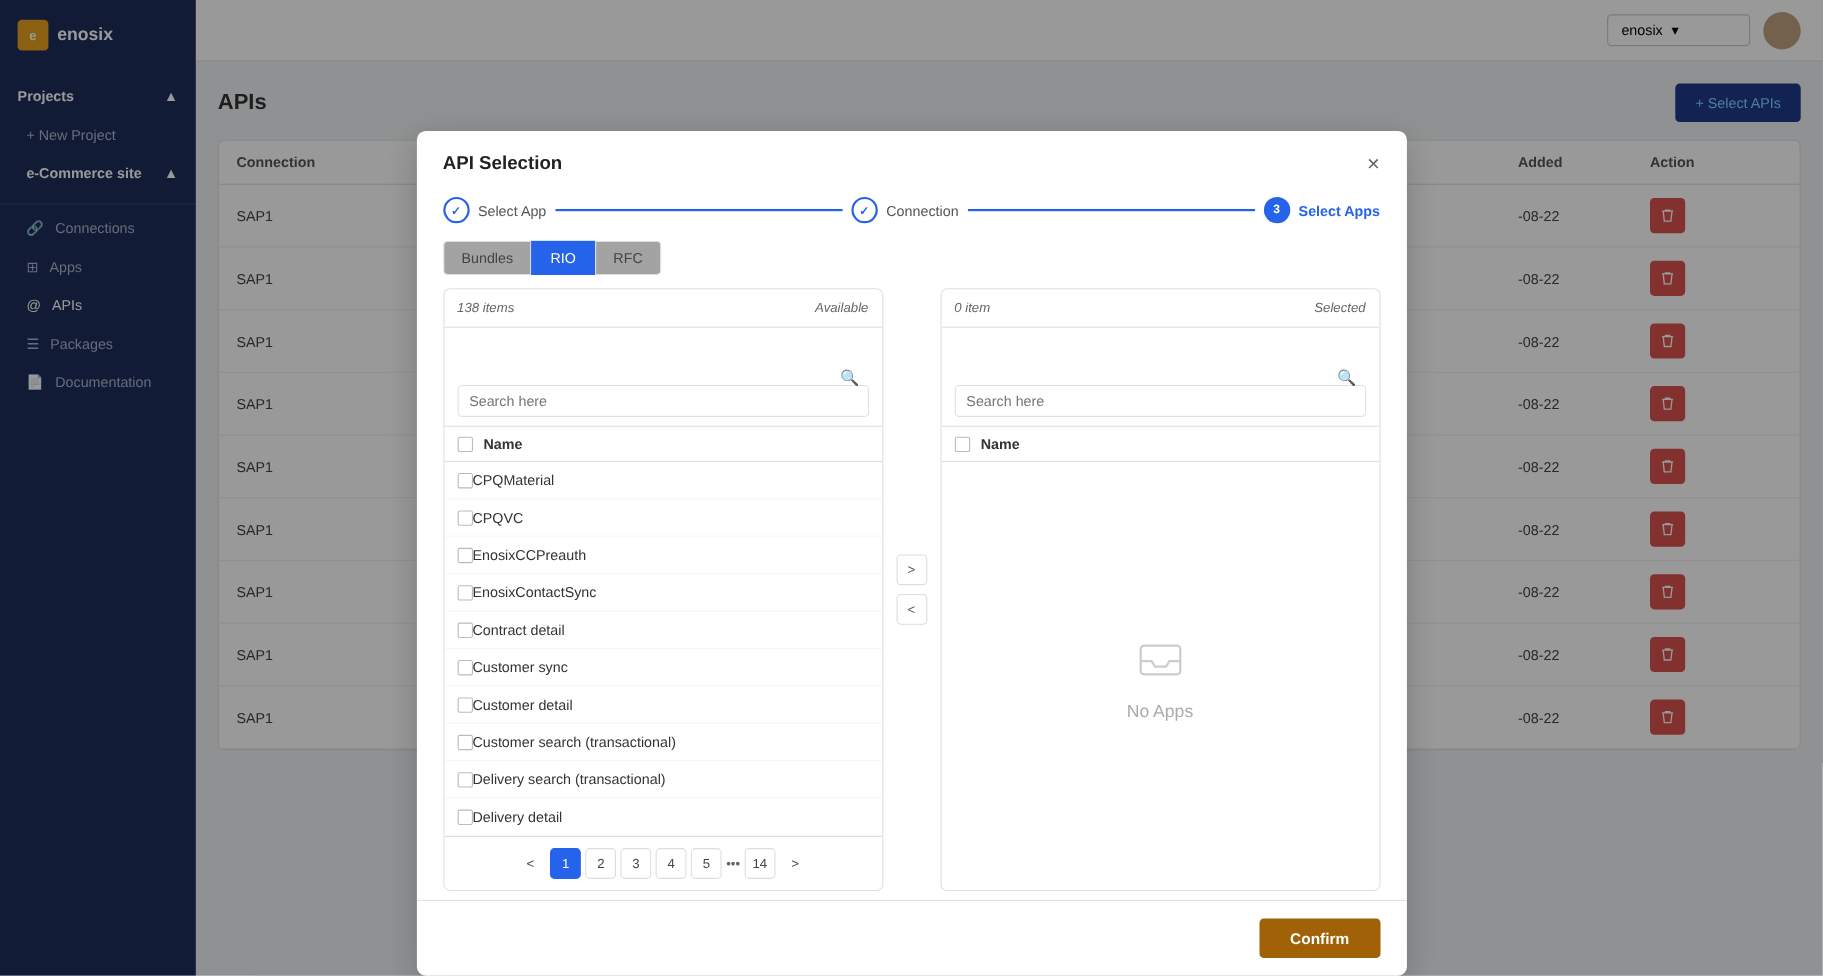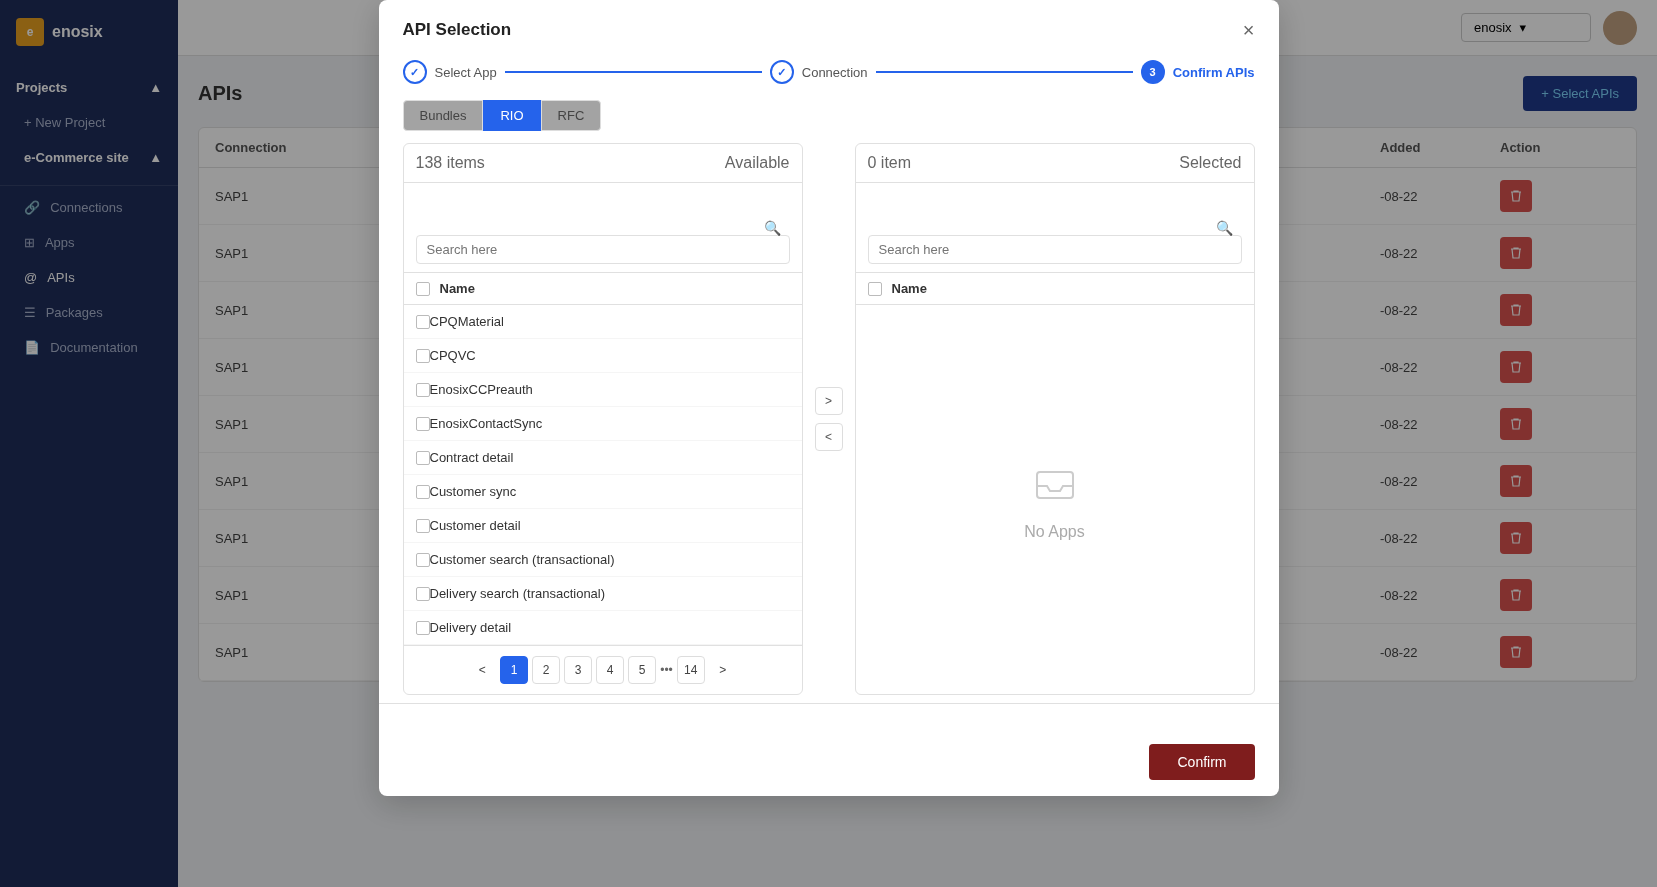--- a/index.html
+++ b/index.html
@@ -28,21 +28,21 @@
     .page-title { font-size: 20px; font-weight: 600; color: #333; }
     .select-apis-btn { background: #1e3a8a; color: #7dd3fc; border: none; border-radius: 4px; padding: 10px 18px; font-size: 13px; cursor: pointer; display: flex; align-items: center; gap: 6px; }
 
     
     .table-wrapper { background: #fff; border-radius: 6px; border: 1px solid #e0e0e0; }
     .table-row-header { display: grid; grid-template-columns: 1fr 120px 120px; padding: 12px 16px; border-bottom: 1px solid #e0e0e0; font-size: 13px; font-weight: 600; color: #555; }
     .table-row { display: grid; grid-template-columns: 1fr 120px 120px; padding: 12px 16px; border-bottom: 1px solid #f0f0f0; font-size: 13px; color: #444; align-items: center; }
     .delete-btn { background: #d9534f; color: #fff; border: none; border-radius: 4px; width: 32px; height: 32px; cursor: pointer; display: flex; align-items: center; justify-content: center; }
 
     
-    .overlay { position: fixed; inset: 0; background: rgba(0,0,0,0.4); display: flex; align-items: flex-start; justify-content: center; z-index: 100; }
+    .overlay { position: fixed; inset: 0; background: rgba(0,0,0,0.4); display: flex; align-items: flex-end; justify-content: center; z-index: 100; }
     .modal { background: #fff; border-radius: 8px; width: 900px; max-height: 840px; display: flex; flex-direction: column; box-shadow: 0 8px 32px rgba(0,0,0,0.2); }
     .modal-header { display: flex; align-items: center; justify-content: space-between; padding: 20px 24px 0; }
     .modal-title { font-size: 17px; font-weight: 600; color: #222; }
     .modal-close { background: none; border: none; font-size: 20px; cursor: pointer; color: #666; line-height: 1; }
 
     
     .stepper { display: flex; align-items: center; padding: 20px 24px 16px; gap: 0; }
     .step { display: flex; align-items: center; gap: 8px; }
     .step-circle { width: 24px; height: 24px; border-radius: 50%; display: flex; align-items: center; justify-content: center; font-size: 11px; font-weight: 600; flex-shrink: 0; }
     .step-circle.done { border: 2px solid #2563eb; color: #2563eb; background: #fff; }
@@ -55,21 +55,21 @@
     
     .tab-bar { display: flex; gap: 0; padding: 0 24px 12px; }
     .tab { padding: 7px 16px; font-size: 13px; cursor: pointer; border: 1px solid #ddd; background: #a3a3a3; color: #444; }
     .tab:first-child { border-radius: 4px 0 0 4px; }
     .tab:last-child { border-radius: 0 4px 4px 0; }
     .tab.active { background: #2563eb; color: #fff; border-color: #2563eb; }
 
     
     .transfer-area { display: flex; gap: 12px; padding: 0 24px; flex: 1; min-height: 0; }
     .transfer-panel { flex: 1; border: 1px solid #e0e0e0; border-radius: 6px; display: flex; flex-direction: column; overflow: hidden; }
-    .transfer-panel-header { display: flex; justify-content: space-between; align-items: center; padding: 10px 12px; border-bottom: 1px solid #e0e0e0; font-size: 16px; color: #666; }
+    .transfer-panel-header { display: flex; justify-content: space-between; align-items: center; padding: 10px 12px; border-bottom: 1px solid #e0e0e0; font-size: 12px; color: #666; font-style: italic; }
     .transfer-search { padding: 8px 12px; border-bottom: 1px solid #e0e0e0; position: relative; }
     .transfer-search input { width: 100%; border: 1px solid #e0e0e0; border-radius: 4px; padding: 6px 30px 6px 10px; font-size: 13px; outline: none; color: #888; margin-top: 44px; }
     .transfer-search-icon { position: absolute; right: 20px; top: 50%; transform: translateY(-50%); color: #999; font-size: 14px; }
     .transfer-col-header { display: flex; align-items: center; gap: 10px; padding: 8px 12px; border-bottom: 1px solid #e0e0e0; font-size: 13px; font-weight: 600; color: #333; }
     .transfer-list { flex: 1; overflow-y: auto; }
     .transfer-item { display: flex; align-items: center; padding: 9px 12px; border-bottom: 1px solid #f5f5f5; font-size: 13px; color: #333; }
     .transfer-checkbox { width: 14px; height: 14px; border: 1.5px solid #bbb; border-radius: 2px; flex-shrink: 0; }
     .transfer-empty { display: flex; flex-direction: column; align-items: center; justify-content: center; flex: 1; color: #aaa; gap: 8px; padding: 40px; }
     .transfer-empty-icon { font-size: 40px; color: #ccc; }
 
@@ -78,21 +78,21 @@
     .arrow-btn { width: 28px; height: 28px; border: 1px solid #ddd; border-radius: 4px; background: #fff; cursor: pointer; display: flex; align-items: center; justify-content: center; font-size: 12px; color: #555; }
 
     
     .pagination { display: flex; align-items: center; justify-content: center; gap: 4px; padding: 10px 12px; border-top: 1px solid #e0e0e0; }
     .page-btn { width: 28px; height: 28px; border: 1px solid #ddd; border-radius: 4px; background: #fff; font-size: 12px; cursor: pointer; display: flex; align-items: center; justify-content: center; color: #444; }
     .page-btn.active { background: #2563eb; color: #fff; border-color: #2563eb; }
     .page-btn.arrow { border: none; background: none; }
 
     
     .modal-footer { display: flex; justify-content: flex-end; padding: 16px 24px; border-top: 1px solid #e0e0e0; margin-top: 8px; }
-    .confirm-btn { background: #7f1d1d; color: #fff; border: none; border-radius: 4px; padding: 10px 28px; font-size: 14px; cursor: pointer; font-weight: 400; margin-top: 24px; }
+    .confirm-btn { background: #a16207; color: #fff; border: none; border-radius: 4px; padding: 10px 28px; font-size: 14px; cursor: pointer; font-weight: 700; }
   </style>
 </head>
 <body>
 
 <div class="sidebar">
   <div class="sidebar-logo">
     <div class="sidebar-logo-icon">e</div>
     <span class="sidebar-logo-text">enosix</span>
   </div>
   <div class="sidebar-section">
@@ -251,21 +251,21 @@
         <span class="step-label done">Select App</span>
       </div>
       <div class="step-line"></div>
       <div class="step">
         <div class="step-circle done">✓</div>
         <span class="step-label done">Connection</span>
       </div>
       <div class="step-line"></div>
       <div class="step">
         <div class="step-circle active">3</div>
-        <span class="step-label active">Confirm APIs</span>
+        <span class="step-label active">Select Apps</span>
       </div>
     </div>
 
     <div class="tab-bar">
       <button class="tab">Bundles</button>
       <button class="tab active">RIO</button>
       <button class="tab">RFC</button>
     </div>
 
     <div class="transfer-area">

